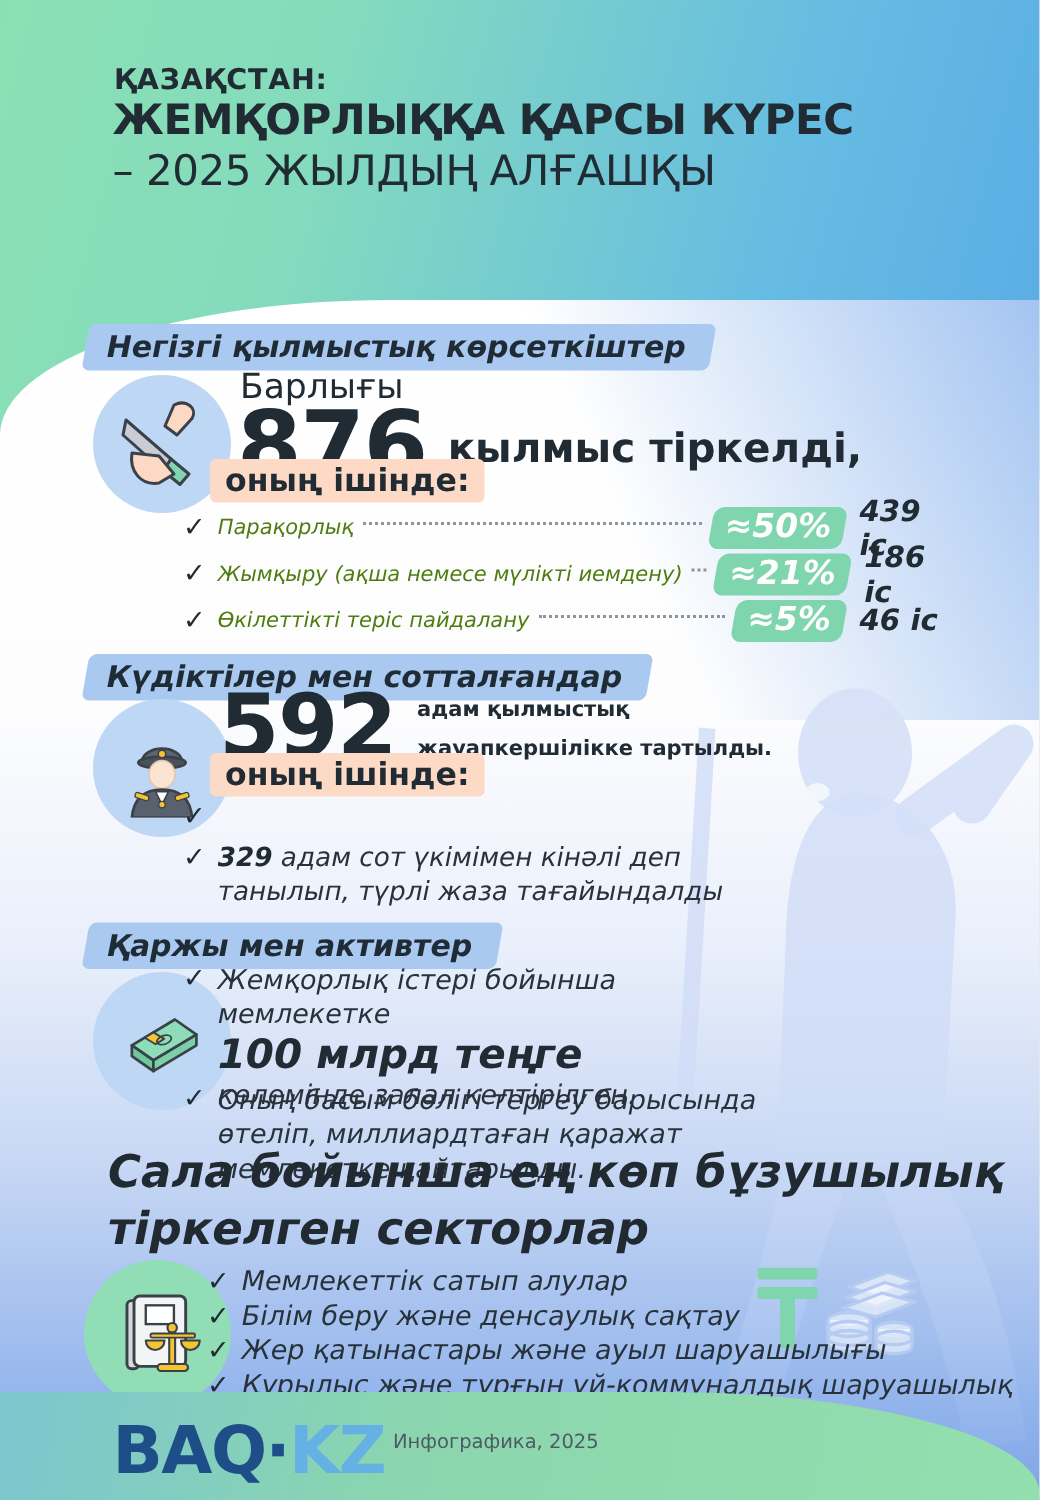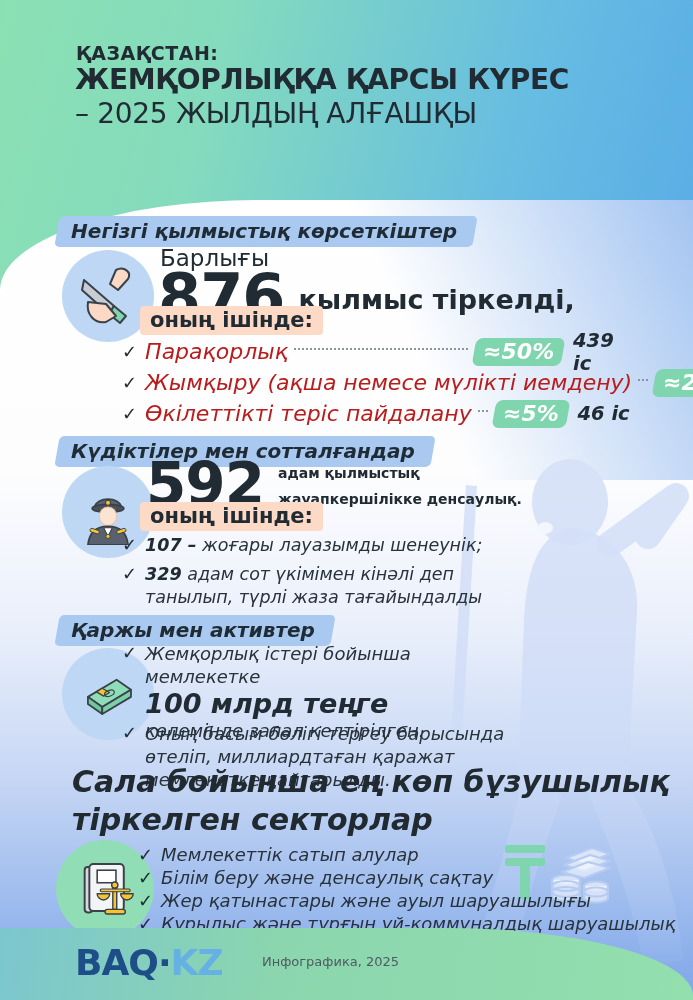--- a/index.html
+++ b/index.html
@@ -43,21 +43,21 @@
 
   
   .icon-circle{position:absolute;border-radius:50%;display:flex;align-items:center;justify-content:center;}
   .ic-blue{background:#bdd7f5;}
   .ic-green{background:#90ddb6;}
 
   
   .chklist{position:absolute;left:122px;right:58px;}
   .chkrow{display:flex;align-items:center;height:31px;}
   .chk{font-weight:900;font-size:18px;margin-right:8px;flex:none;}
-  .chk-label{font-style:italic;font-size:22px;white-space:nowrap;flex:none;color:#b91c1c;}
+  .chk-label{font-style:italic;font-size:14px;white-space:nowrap;flex:none;color:#4d7c0f;}
   .leader{flex:1;border-bottom:2px dotted #8a969e;margin:0 6px 5px;min-width:10px;}
   .pct{flex:none;background:#7fd5ad;border-radius:7px;padding:1px 9px 2px;transform:skewX(-10deg);}
   .pct>span{display:inline-block;transform:skewX(10deg);color:#fff;font-weight:800;font-style:italic;font-size:22px;}
   .cnt{flex:none;width:62px;margin-left:10px;font-weight:800;font-style:italic;font-size:19.5px;}
 
   .itemrow{display:flex;align-items:flex-start;}
   .itemtext{font-style:italic;font-size:17.5px;line-height:23px;color:#28323a;}
   .itemtext b{font-weight:800;color:#212b33;}
   .money{font-size:27px;font-weight:800;font-style:italic;line-height:31px;color:#212b33;}
 
@@ -65,21 +65,21 @@
   .sector-title{position:absolute;left:72px;font-size:30px;font-weight:800;font-style:italic;
                 line-height:38px;color:#212a31;}
   .sector-list{position:absolute;left:138px;}
   .sector-list .itemrow{height:23px;align-items:center;}
   .sector-list .itemtext{font-size:18px;white-space:nowrap;}
 
   
   .footer{position:absolute;left:0;bottom:0;width:693px;height:72px;z-index:20;
           background:linear-gradient(100deg,#7cc6cf 0%,#8bd6ae 40%,#93dfae 100%);
           border-top-right-radius:250px 68px;}
-  .logo{position:absolute;left:75px;top:14px;font-size:36px;font-weight:800;letter-spacing:-1px;}
+  .logo{position:absolute;left:75px;top:14px;font-size:44px;font-weight:800;letter-spacing:-1px;}
   .logo-baq{color:#1d4e87;}
   .logo-kz{color:#66b1e4;}
   .credit{position:absolute;left:262px;top:26px;font-size:13px;color:#4e5b63;}
 </style>
 </head>
 <body>
 
 <div class="canvas">
 
   <div class="header-bg"></div>
@@ -194,31 +194,29 @@
       <circle cx="46" cy="80" r="3" fill="#f4c531" stroke="#3a4148" stroke-width="1.2"></circle>
       <rect x="21" y="70" width="13" height="5" rx="2" transform="rotate(18 27 72)" fill="#f4c531" stroke="#3a4148" stroke-width="1.2"></rect>
       <rect x="58" y="70" width="13" height="5" rx="2" transform="rotate(-18 65 72)" fill="#f4c531" stroke="#3a4148" stroke-width="1.2"></rect>
     </svg>
   </div>
 
   <div class="statrow" style="left:146px;top:455px;">
     <span class="bignum n2">592</span>
     <span class="bigsuffix" style="font-size:14px;line-height:26px;">
       <div>адам қылмыстық</div>
-      <div>жауапкершілікке денсаулық.</div>
+      <div>жауапкершілікке тартылды.</div>
     </span>
   </div>
 
   <div class="sub-badge" style="left:140px;top:502px;">оның ішінде:</div>
 
   <div class="abs" style="left:122px;top:534px;width:400px;">
     <div class="itemrow" style="margin-bottom:6px;">
       <span class="chk">✓</span>
-      <span class="itemtext"><b>107 –</b>
-        <span>жоғары лауазымды шенеунік;</span></span>
     </div>
     <div class="itemrow">
       <span class="chk">✓</span>
       <span class="itemtext" style="width:370px;"><b>329</b>
         <span>адам сот үкімімен кінәлі деп танылып, түрлі жаза тағайындалды</span></span>
     </div>
   </div>
 
   <div class="sec-badge" style="top:615px;">
     <span>Қаржы мен активтер</span>

